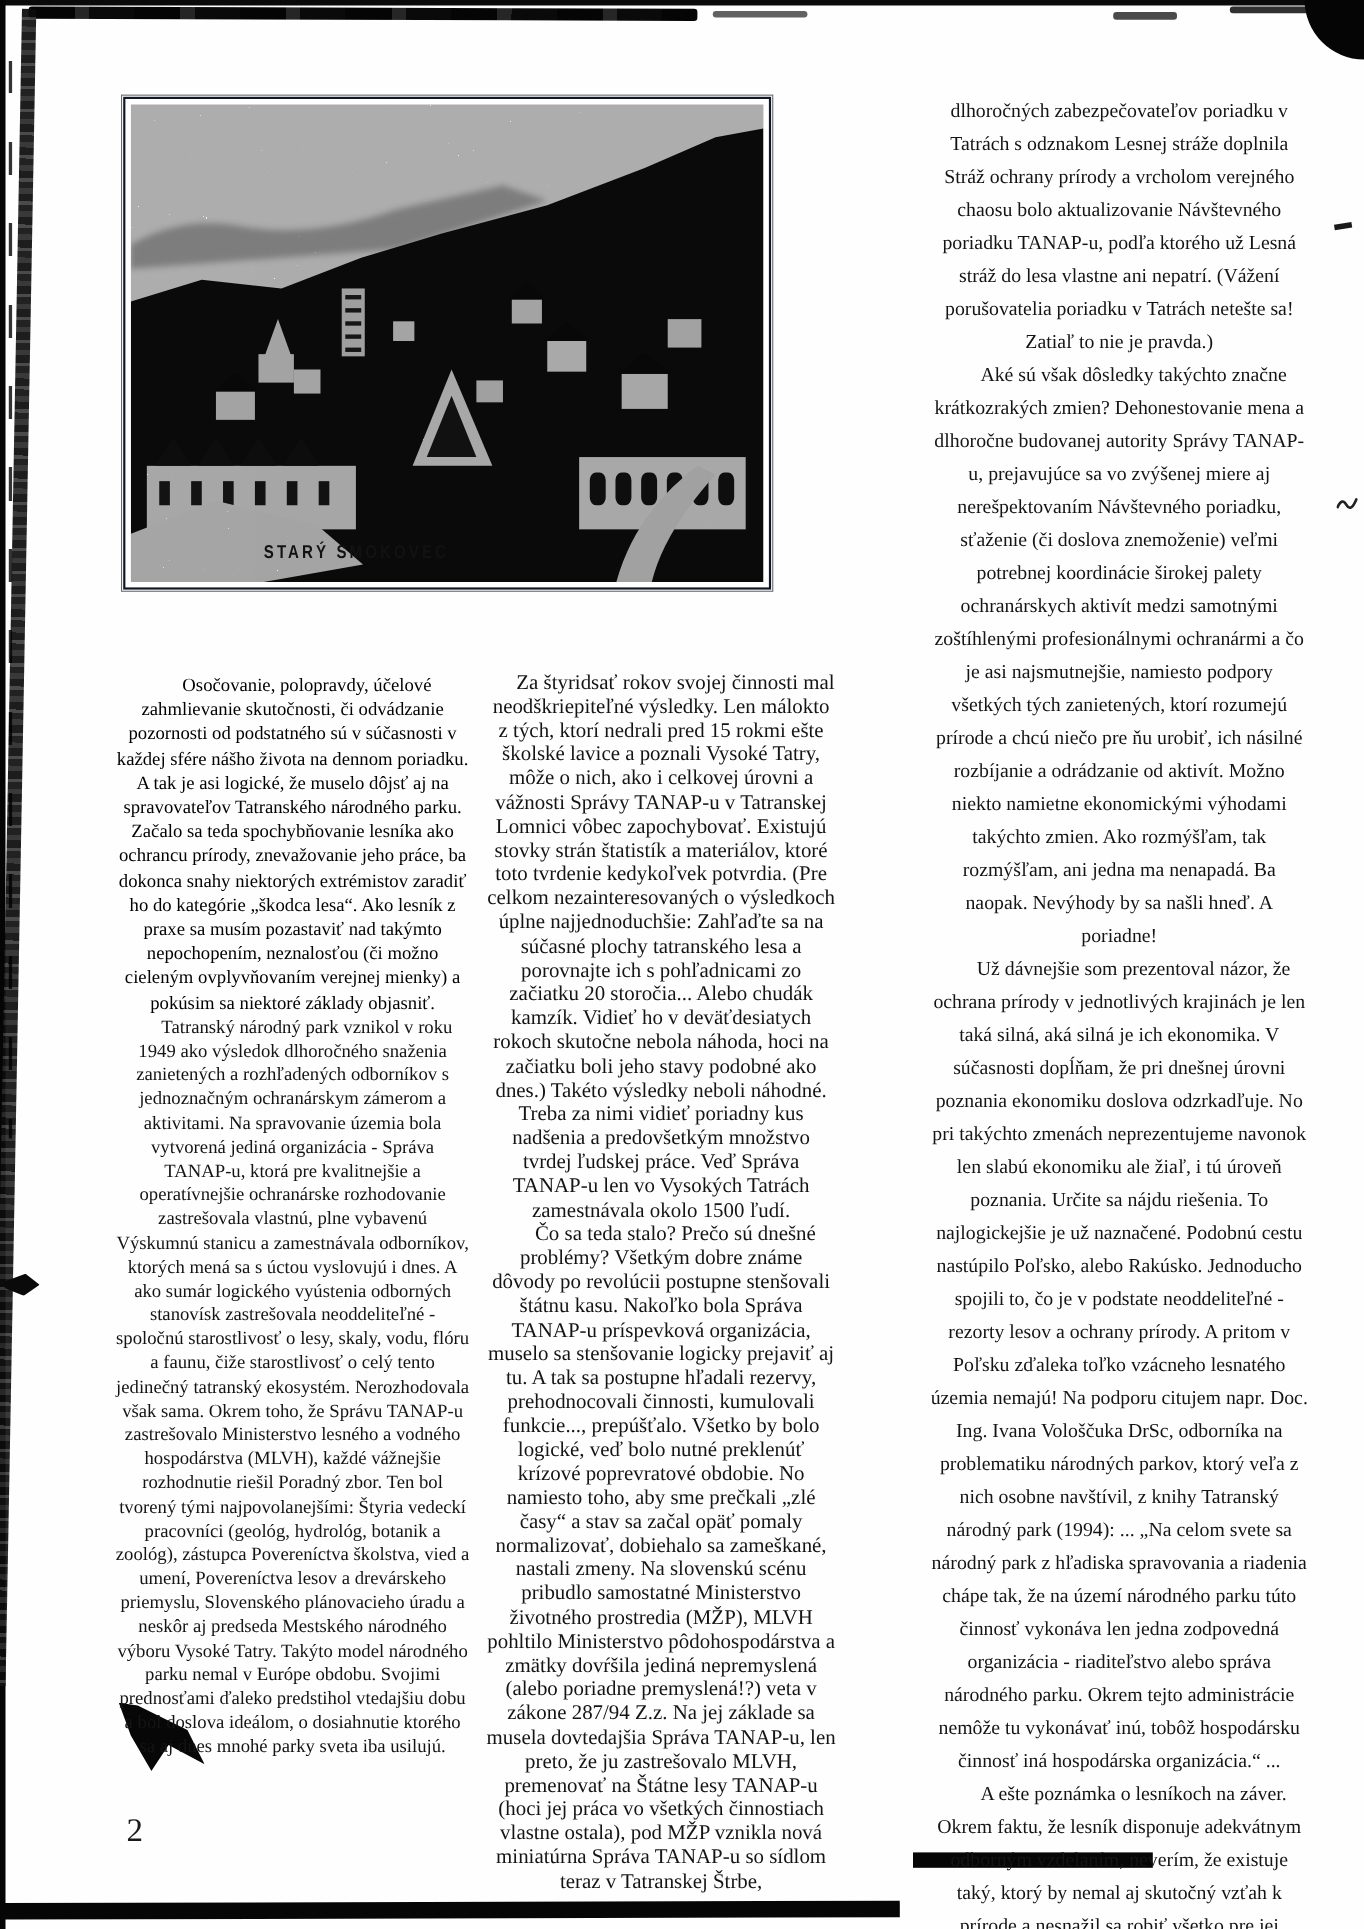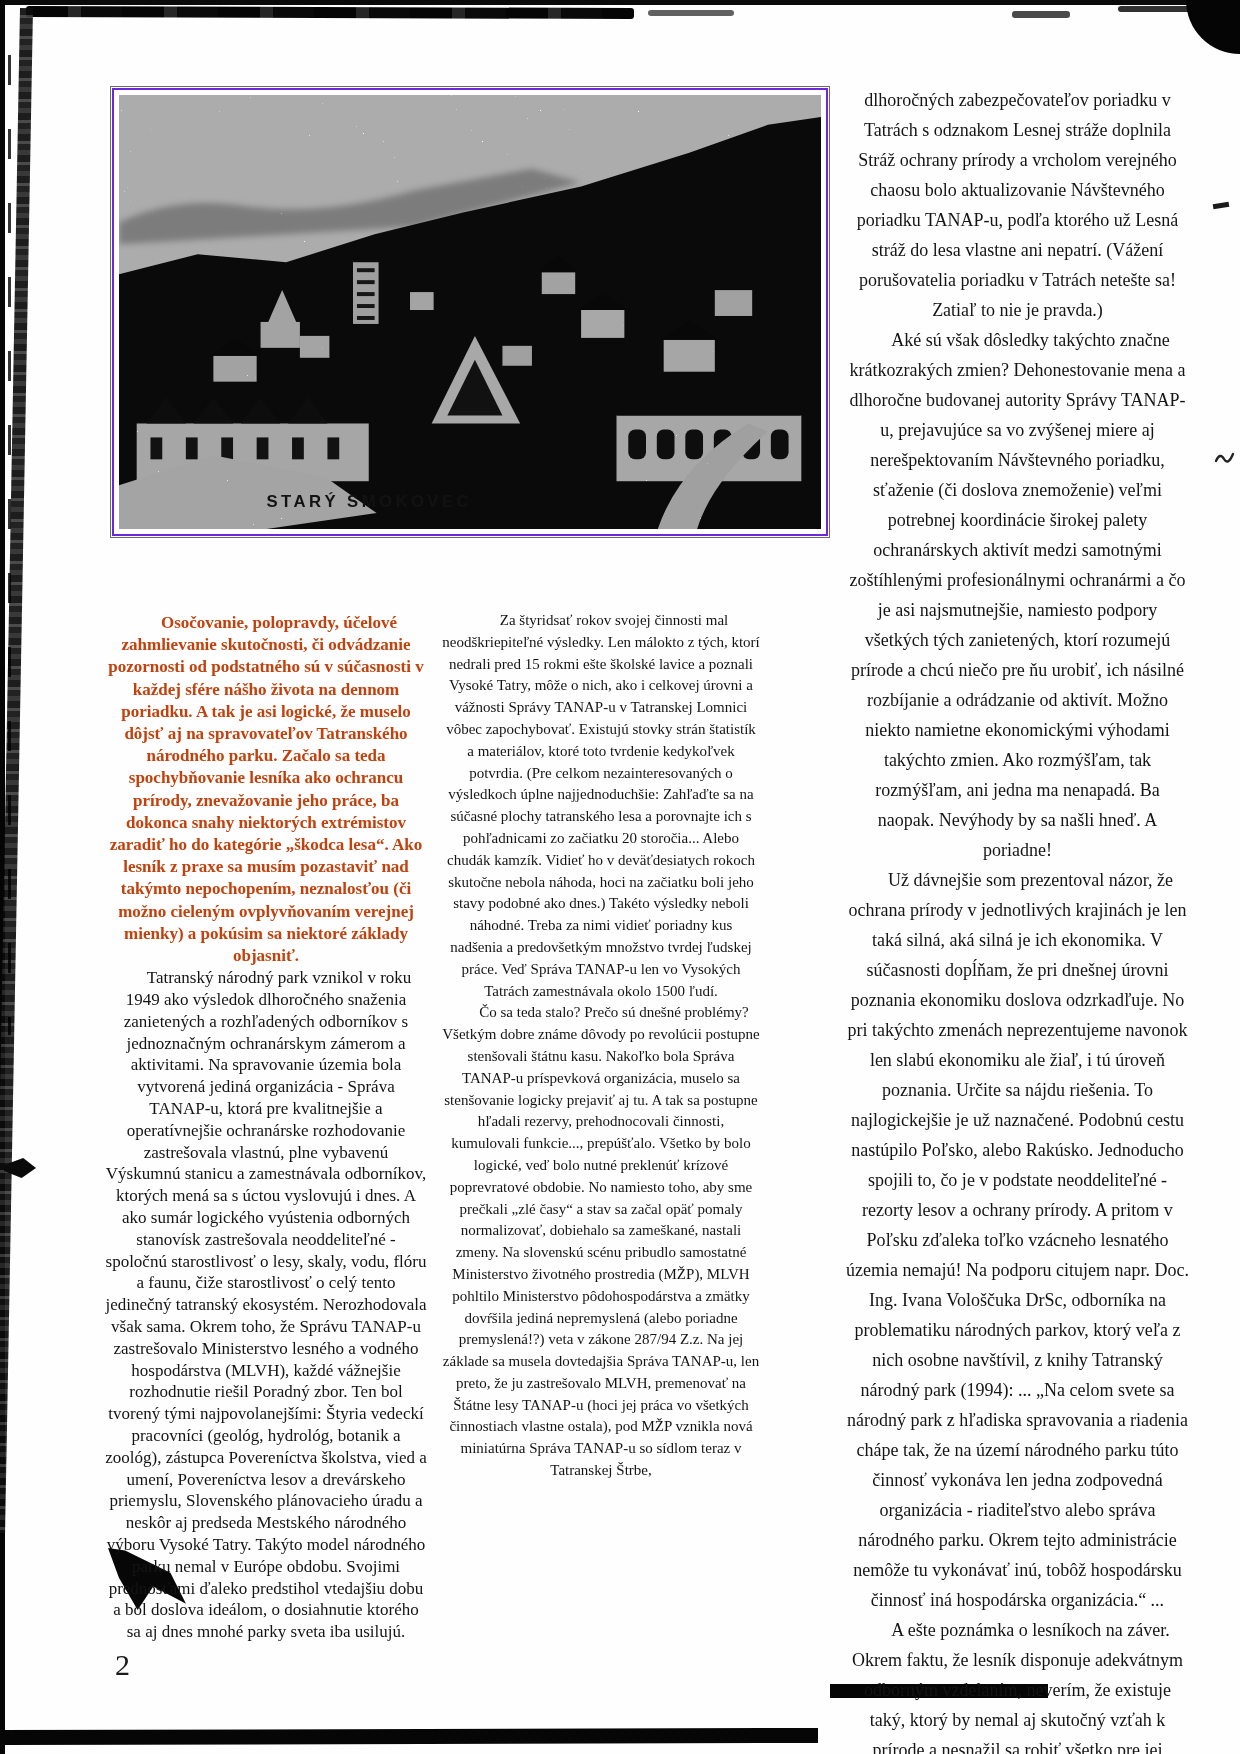--- a/index.html
+++ b/index.html
@@ -31,40 +31,40 @@
   .ink-blot-arrow{position:absolute;left:108px;top:1548px;width:78px;height:62px;background:#070707;
     clip-path:polygon(0 0,22% 4%,80% 40%,100% 90%,58% 62%,38% 100%,14% 48%);}
   .ink-mark-left{position:absolute;left:4px;top:1158px;width:32px;height:20px;background:#0a0a0a;
     clip-path:polygon(0 35%,60% 0,100% 50%,55% 100%,0 65%);}
   .margin-dash-right{position:absolute;left:1213px;top:203px;width:16px;height:5px;background:#1a1a1a;transform:rotate(-9deg);}
   .margin-squiggle{position:absolute;left:1215px;top:450px;}
   .edge-bottom-a{position:absolute;left:0;top:1729px;width:818px;height:15px;background:#060606;transform:rotate(-.15deg);}
   .edge-bottom-b{position:absolute;left:830px;top:1684px;width:218px;height:14px;background:#060606;}
   
   .photo-frame{
-    position:absolute;left:112px;top:88px;width:716px;height:448px;margin:0;
-    border:2px solid #6d28d9;box-sizing:border-box;background:#fff;padding:5px;
+    position:absolute;left:112px;top:88px;width:589px;height:448px;margin:0;
+    border:2px solid #0f172a;box-sizing:border-box;background:#fff;padding:5px;
     box-shadow:0 0 0 1px #fff,0 0 0 2px #6a6a6a;
   }
   .photo-frame svg{display:block;width:100%;height:100%;}
   
   .title{
     position:absolute;left:85px;top:540px;width:660px;margin:0;
     text-align:center;white-space:nowrap;
     font-family:"Liberation Serif",serif;font-weight:700;font-size:49px;line-height:60px;
     letter-spacing:5px;word-spacing:8px;color:#0c0c0c;
   }
   
   .col{position:absolute;text-align:justify;}
   .col p{margin:0;text-align:center;}
   .col p.indent{text-indent:26px;}
   .col1{left:105px;top:612px;width:322px;font-size:17px;line-height:21.8px;}
-  .col2{left:442px;top:610px;width:318px;font-size:15px;line-height:21.8px;}
+  .col2{left:442px;top:610px;width:318px;font-size:19px;line-height:21.8px;}
   .col3{left:845px;top:85px;width:345px;font-size:18px;line-height:30px;}
-  .lead{font-weight:700;text-indent:26px;font-size:17px;line-height:22.2px;color:#c2410c;}
+  .lead{font-weight:400;text-indent:26px;font-size:17px;line-height:22.2px;color:#000000;}
   .author{font-weight:700;text-align:right;letter-spacing:1px;margin-top:10px !important;font-size:18px;}
   
   .pagenum{position:absolute;left:115px;top:1648px;font-size:30px;color:#1a1a1a;}
   .logo{position:absolute;left:228px;top:1628px;border-bottom:4px solid #0d0d0d;padding:0 10px 5px 4px;white-space:nowrap;}
   .issue{font-family:"Liberation Serif",serif;font-size:44px;font-weight:400;color:#0d0d0d;}
   .mag{font-family:"Liberation Sans",sans-serif;font-size:46px;font-weight:900;letter-spacing:4px;color:#0d0d0d;margin-left:16px;display:inline-block;transform:scaleY(1.08);}
 </style>
 </head>
 <body>
 

